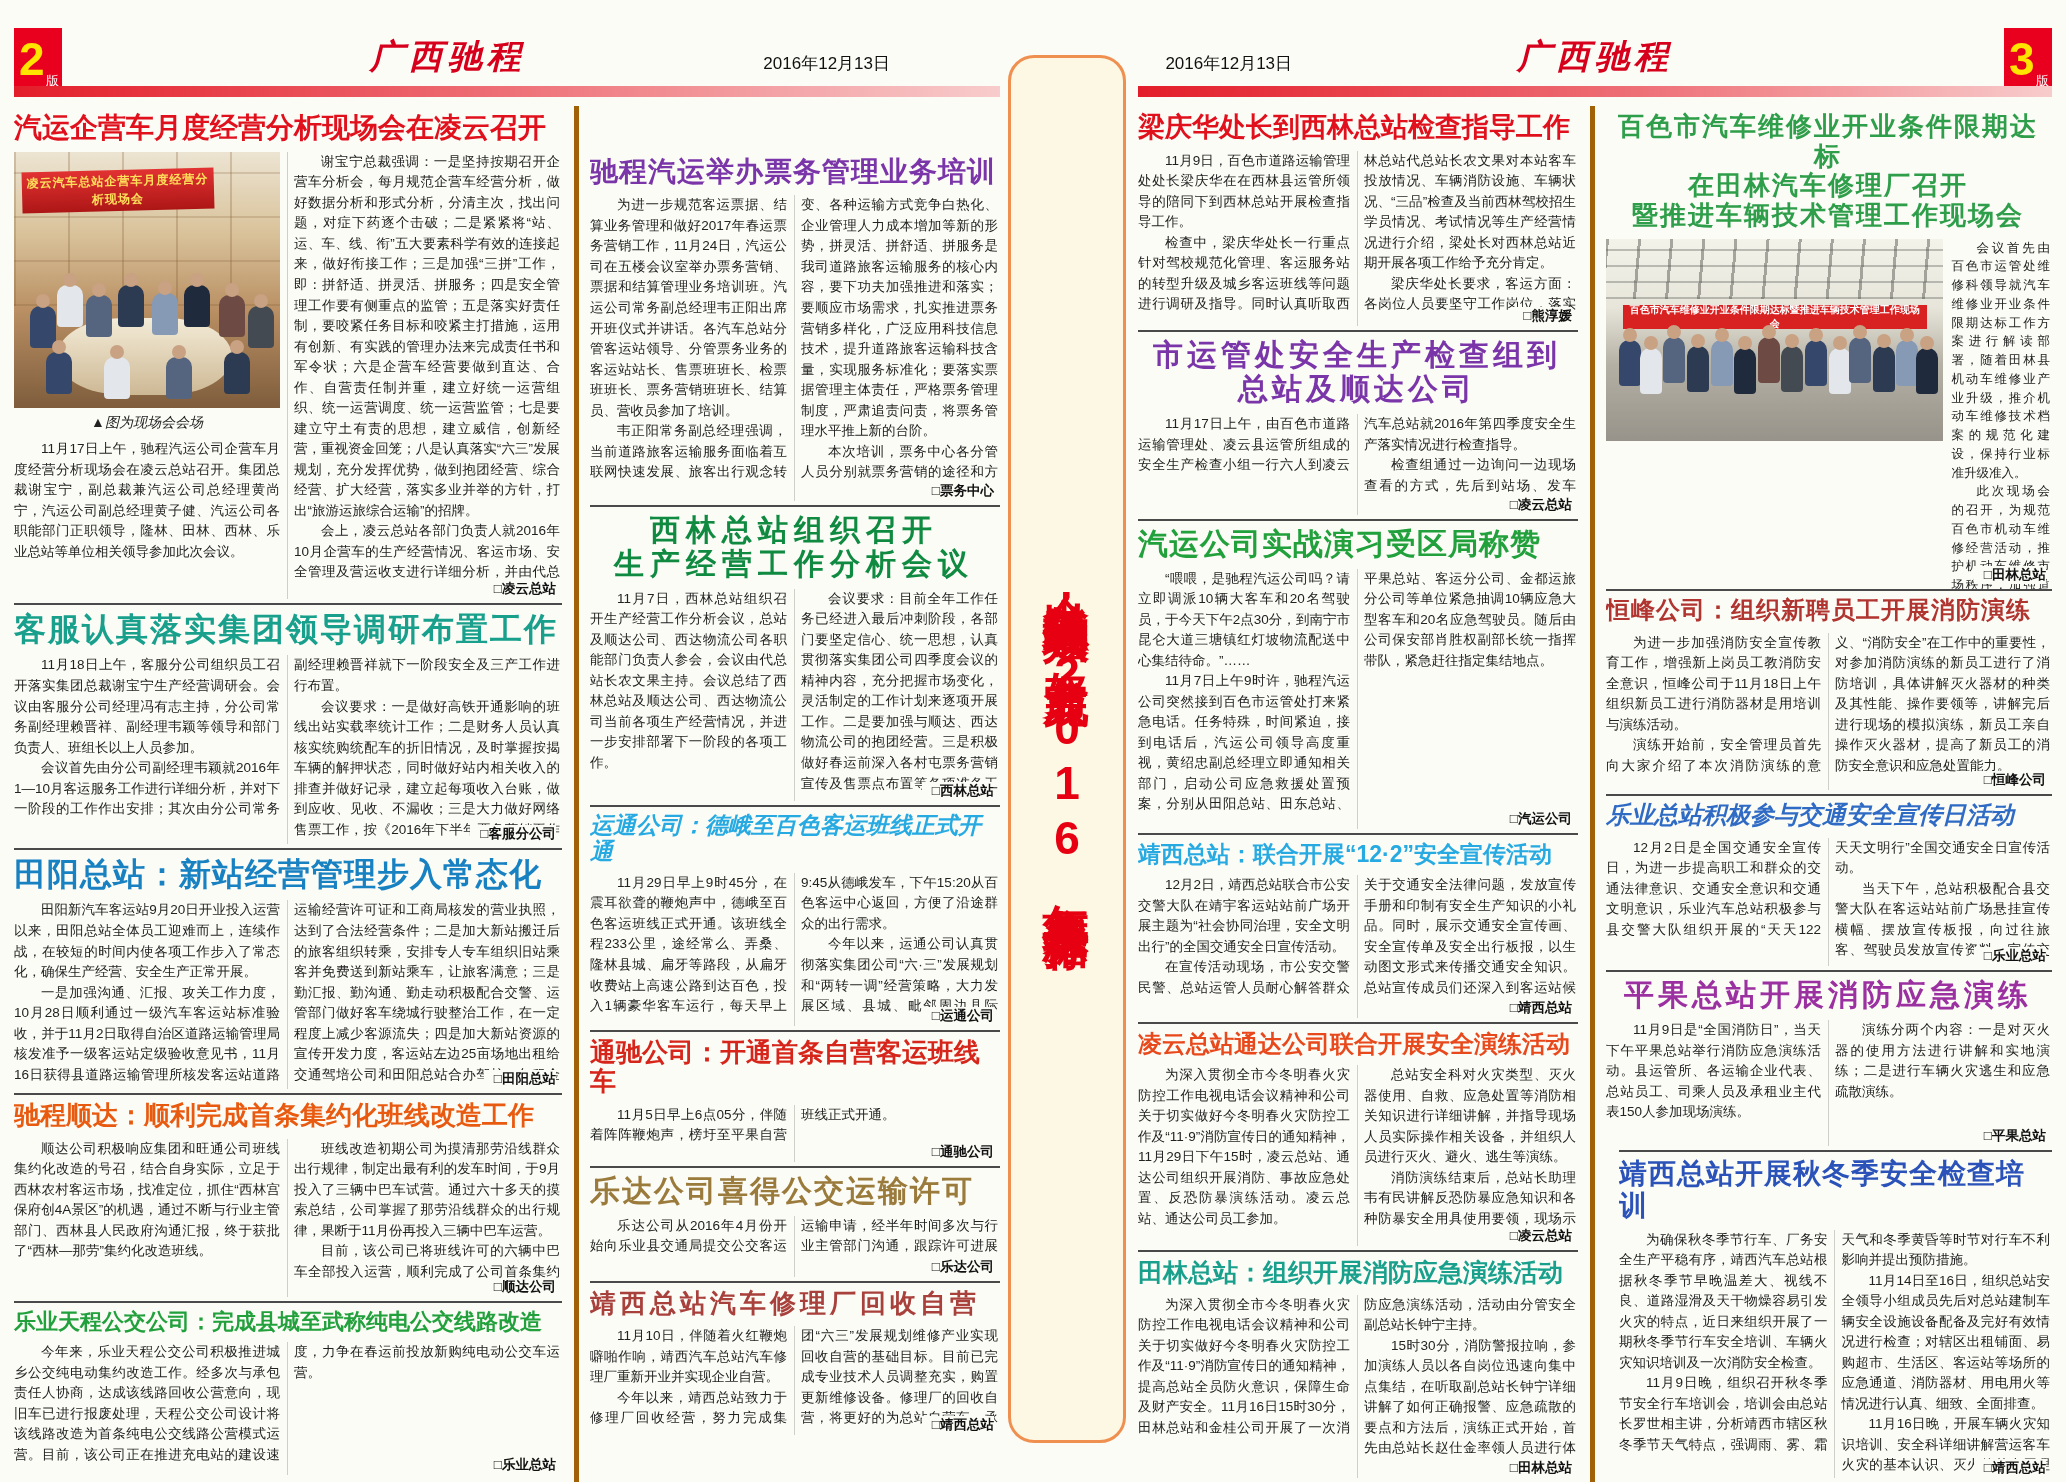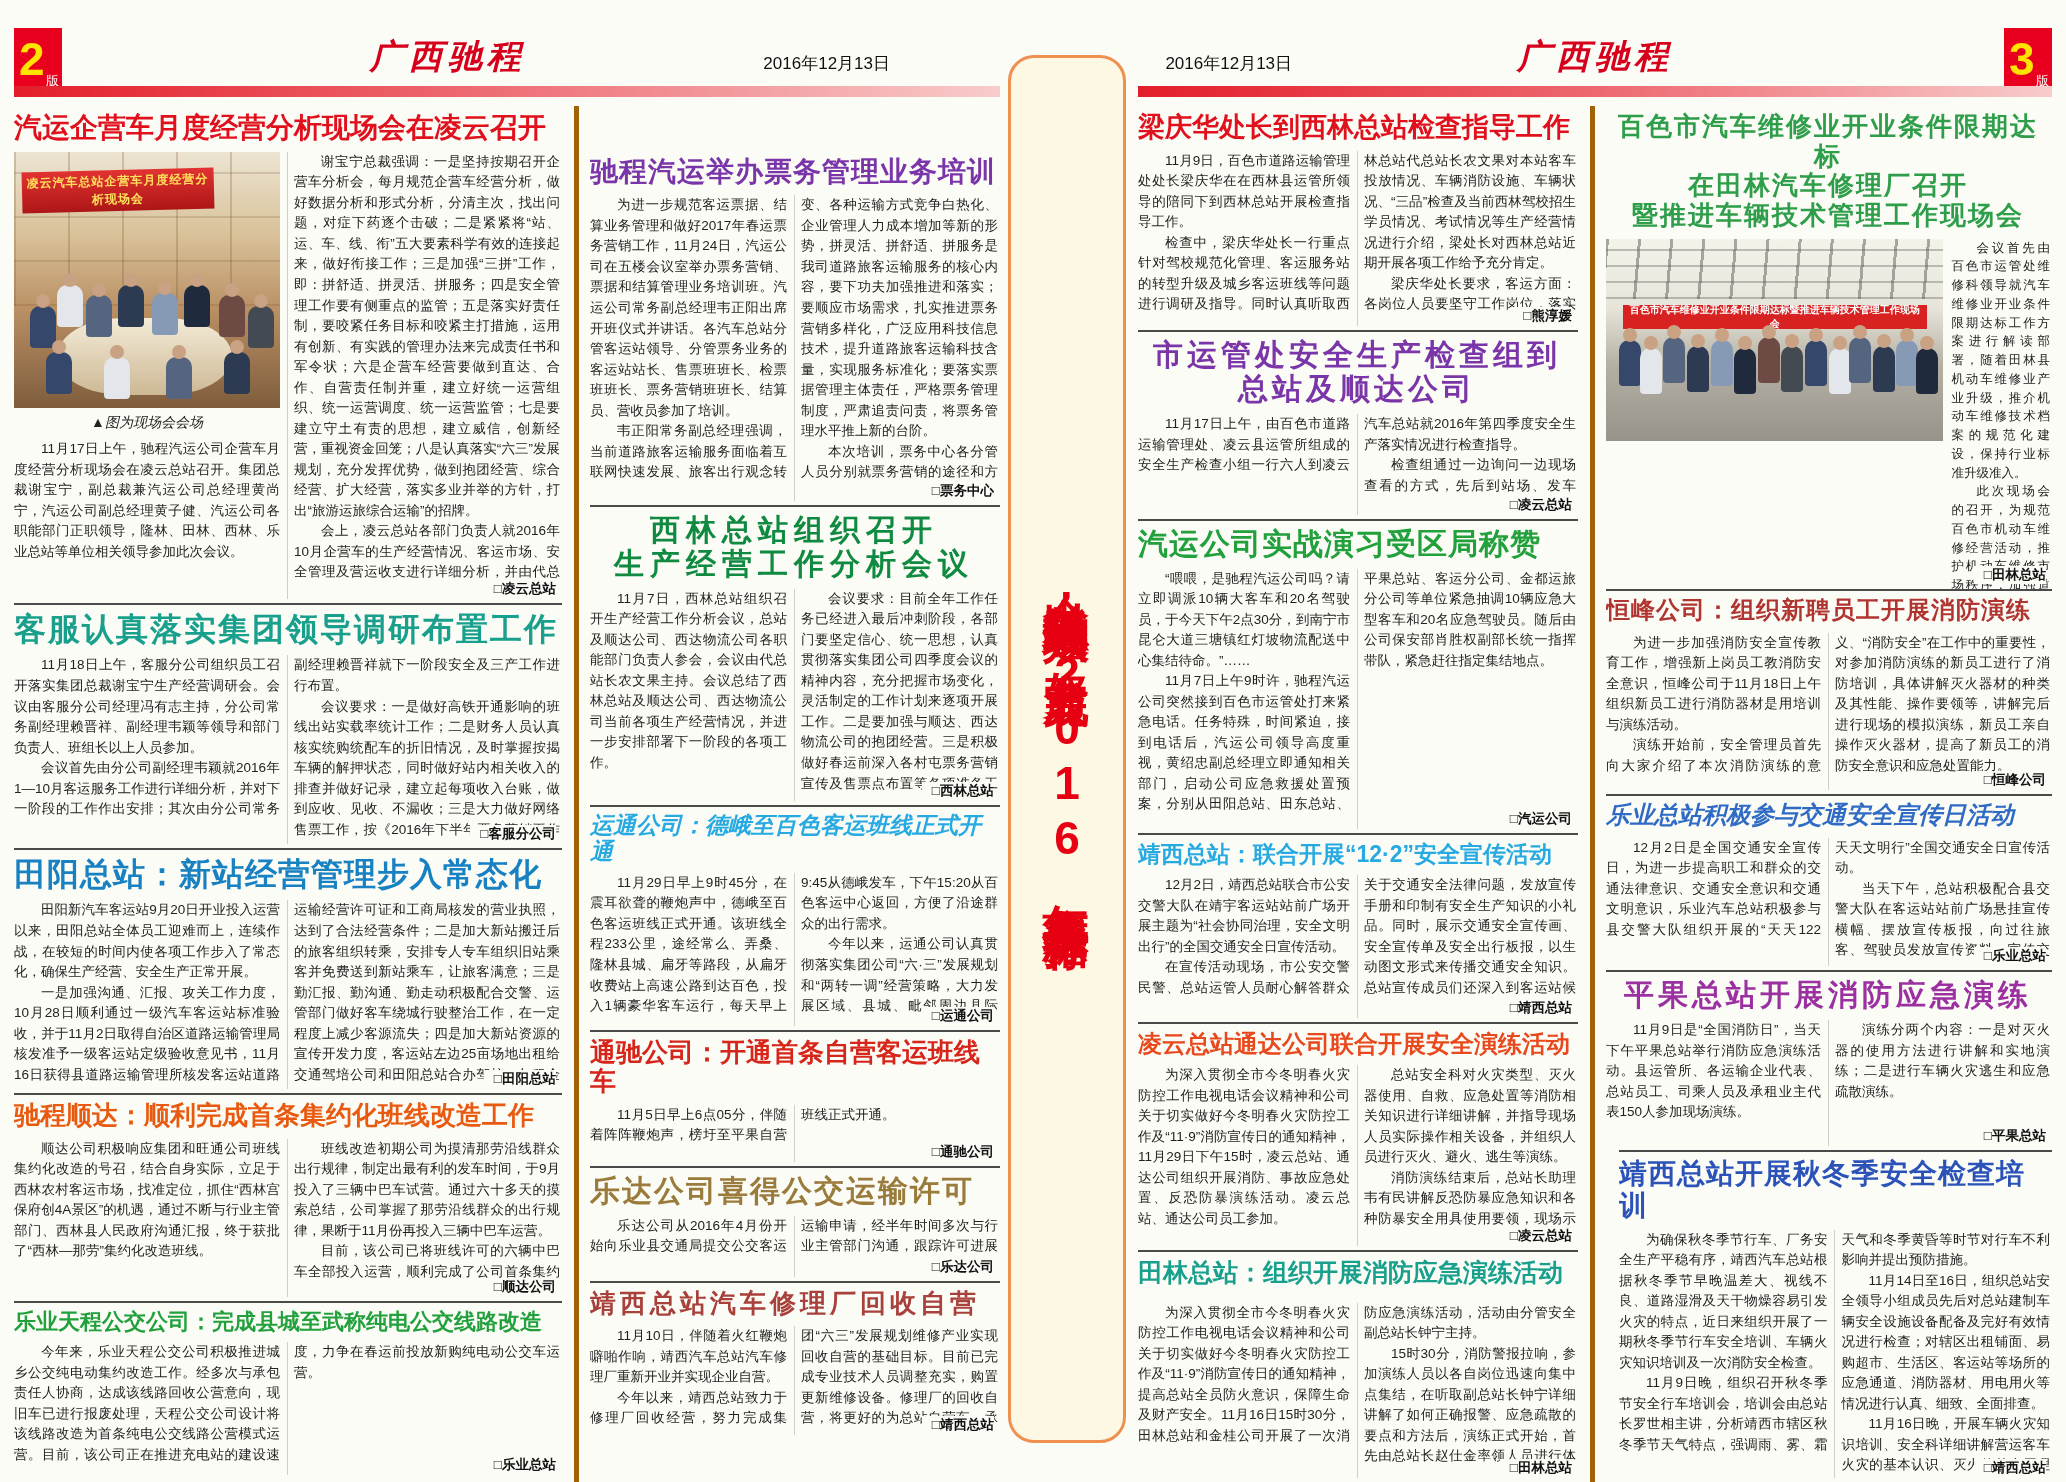--- a/index.html
+++ b/index.html
@@ -324,21 +324,21 @@
             <h2 class="hl" style="color: rgb(232, 73, 28); font-size: 24px; text-align: left;">
               <span class="hline">凌云总站通达公司联合开展安全演练活动</span>
             </h2>
             <div class="body">
               <p>为深入贯彻全市今冬明春火灾防控工作电视电话会议精神和公司关于切实做好今冬明春火灾防控工作及“11·9”消防宣传日的通知精神，11月29日下午15时，凌云总站、通达公司组织开展消防、事故应急处置、反恐防暴演练活动。凌云总站、通达公司员工参加。</p>
               <p>总站安全科对火灾类型、灭火器使用、自救、应急处置等消防相关知识进行详细讲解，并指导现场人员实际操作相关设备，并组织人员进行灭火、避火、逃生等演练。</p>
               <p>消防演练结束后，总站长助理韦有民讲解反恐防暴应急知识和各种防暴安全用具使用要领，现场示范反恐防暴方法和措施，并让在场员工们模拟演练。</p>
             </div>
             <span class="byline">□凌云总站</span>
           </article>
-          <article class="article" style="height: 233px; gap: 8px;">
+          <article class="article" style="height: 233px;">
             <h2 class="hl" style="color: rgb(25, 160, 140); font-size: 25px; text-align: left;">
               <span class="hline">田林总站：组织开展消防应急演练活动</span>
             </h2>
             <div class="body">
               <p>为深入贯彻全市今冬明春火灾防控工作电视电话会议精神和公司关于切实做好今冬明春火灾防控工作及“11·9”消防宣传日的通知精神，提高总站全员防火意识，保障生命及财产安全。11月16日15时30分，田林总站和金桂公司开展了一次消防应急演练活动，活动由分管安全副总站长钟宁主持。</p>
               <p>15时30分，消防警报拉响，参加演练人员以各自岗位迅速向集中点集结，在听取副总站长钟宁详细讲解了如何正确报警、应急疏散的要点和方法后，演练正式开始，首先由总站长赵仕金率领人员进行体能演练培训，随后由安全科科长农定祖和安全员李小峰分别给大家讲解了消防器材的使用方法和要领，联合从业人员进行现场模拟示范，并让在场员工亲自参加演练，从而提高自身消防应急的协同反应和实战能力，进一步检验我站的消防应急预案的实用性。</p>
             </div>
             <span class="byline">□田林总站</span>
           </article>
         </div>

